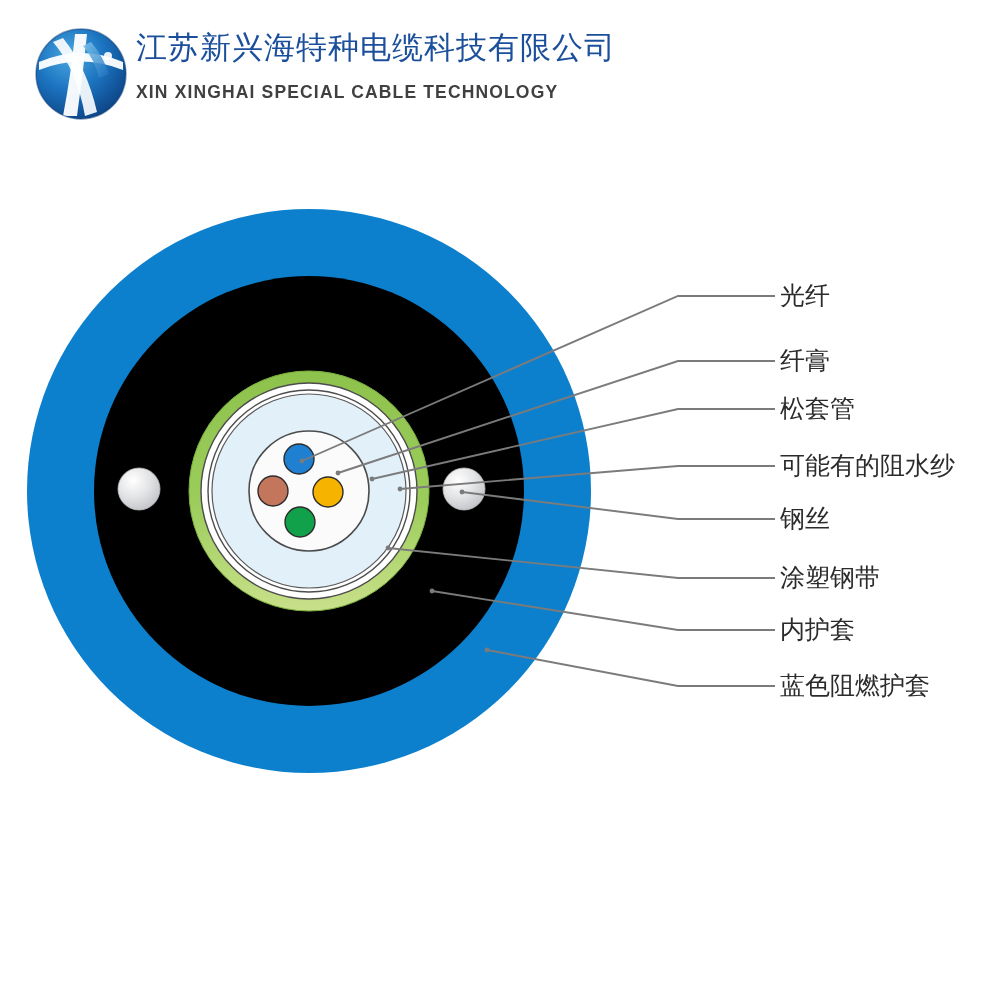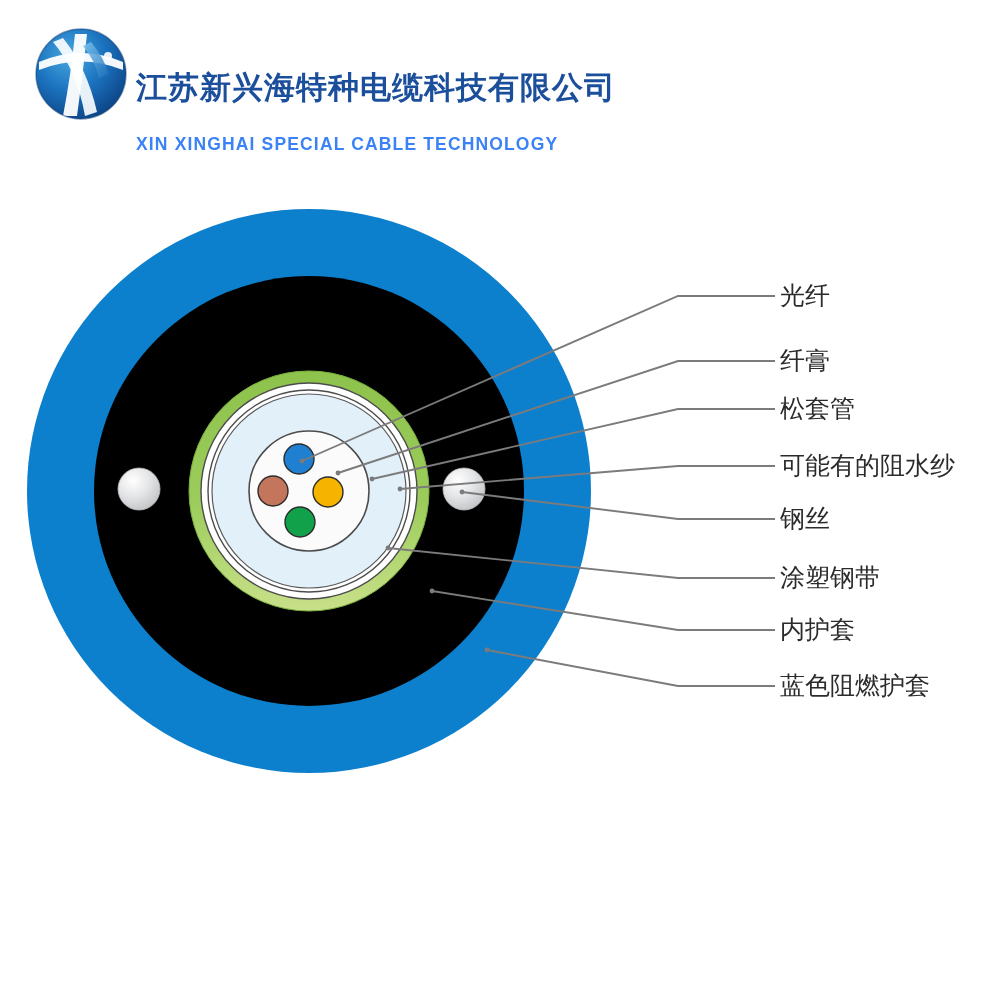--- a/index.html
+++ b/index.html
@@ -32,34 +32,33 @@
     height: 96px;
   }
   #brand-text-block {
     position: absolute;
     left: 136px;
     top: 28px;
     width: 700px;
   }
   #brand-name-cn {
     font-size: 31px;
-    font-weight: bold;
+    font-weight: normal;
     color: #1b4f9c;
     letter-spacing: 1px;
     line-height: 40px;
     white-space: nowrap;
-    margin-top: 40px;
   }
   #brand-name-en {
     font-size: 17.5px;
     font-weight: bold;
-    color: #3b82f6;
+    color: #404040;
     letter-spacing: 1.15px;
     line-height: 28px;
-    margin-top: 22px;
+    margin-top: 10px;
     white-space: nowrap;
   }
 
   
   #cable-diagram {
     position: absolute;
     left: 0;
     top: 0;
     width: 1000px;
     height: 996px;

